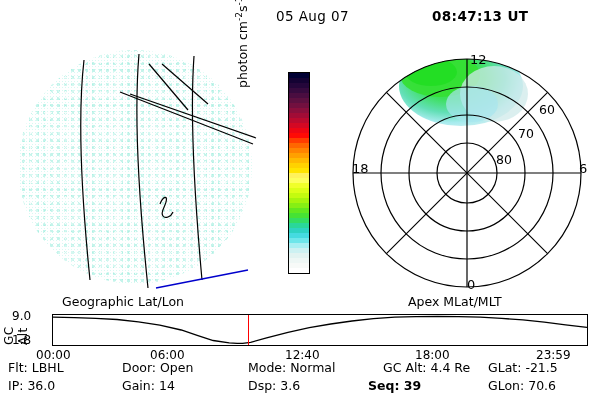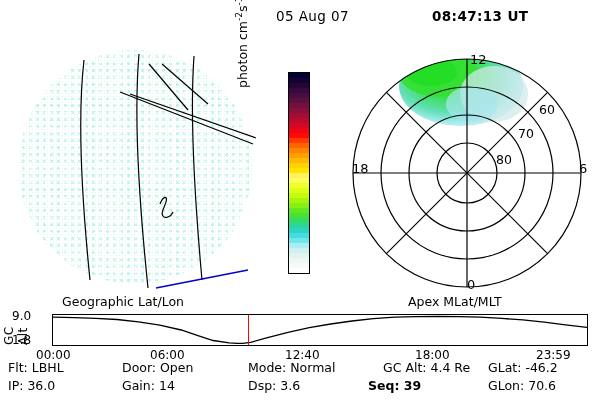--- a/index.html
+++ b/index.html
@@ -230,19 +230,19 @@
       <b style="left: 415px;">18:00</b>
       <b style="left: 536px;">23:59</b>
     </div>
 </div>
 
 <div id="status" class="abs">
     <div class="cell" style="left: 8px; top: 0px;"><span>Flt: </span><span>LBHL</span></div>
     <div class="cell" style="left: 122px; top: 0px;"><span>Door: </span><span>Open</span></div>
     <div class="cell" style="left: 248px; top: 0px;"><span>Mode: </span><span>Normal</span></div>
     <div class="cell" style="left: 353px; top: 0px; margin-left: 30px;"><span>GC Alt: </span><span>4.4 Re</span></div>
-    <div class="cell" style="left: 488px; top: 0px;"><span>GLat: </span><span>-46.2</span></div>
+    <div class="cell" style="left: 488px; top: 0px;"><span>GLat: </span><span>-21.5</span></div>
     <div class="cell" style="left: 8px; top: 18px;"><span>IP: </span><span>36.0</span></div>
     <div class="cell" style="left: 122px; top: 18px;"><span>Gain: </span><span>14</span></div>
     <div class="cell" style="left: 248px; top: 18px;"><span>Dsp: </span><span>3.6</span></div>
     <div class="cell" style="left: 368px; top: 18px; font-weight: bold;"><span>Seq: </span><span>39</span></div>
     <div class="cell" style="left: 488px; top: 18px;"><span>GLon: </span><span>70.6</span></div>
   </div>
 
 </body></html>

